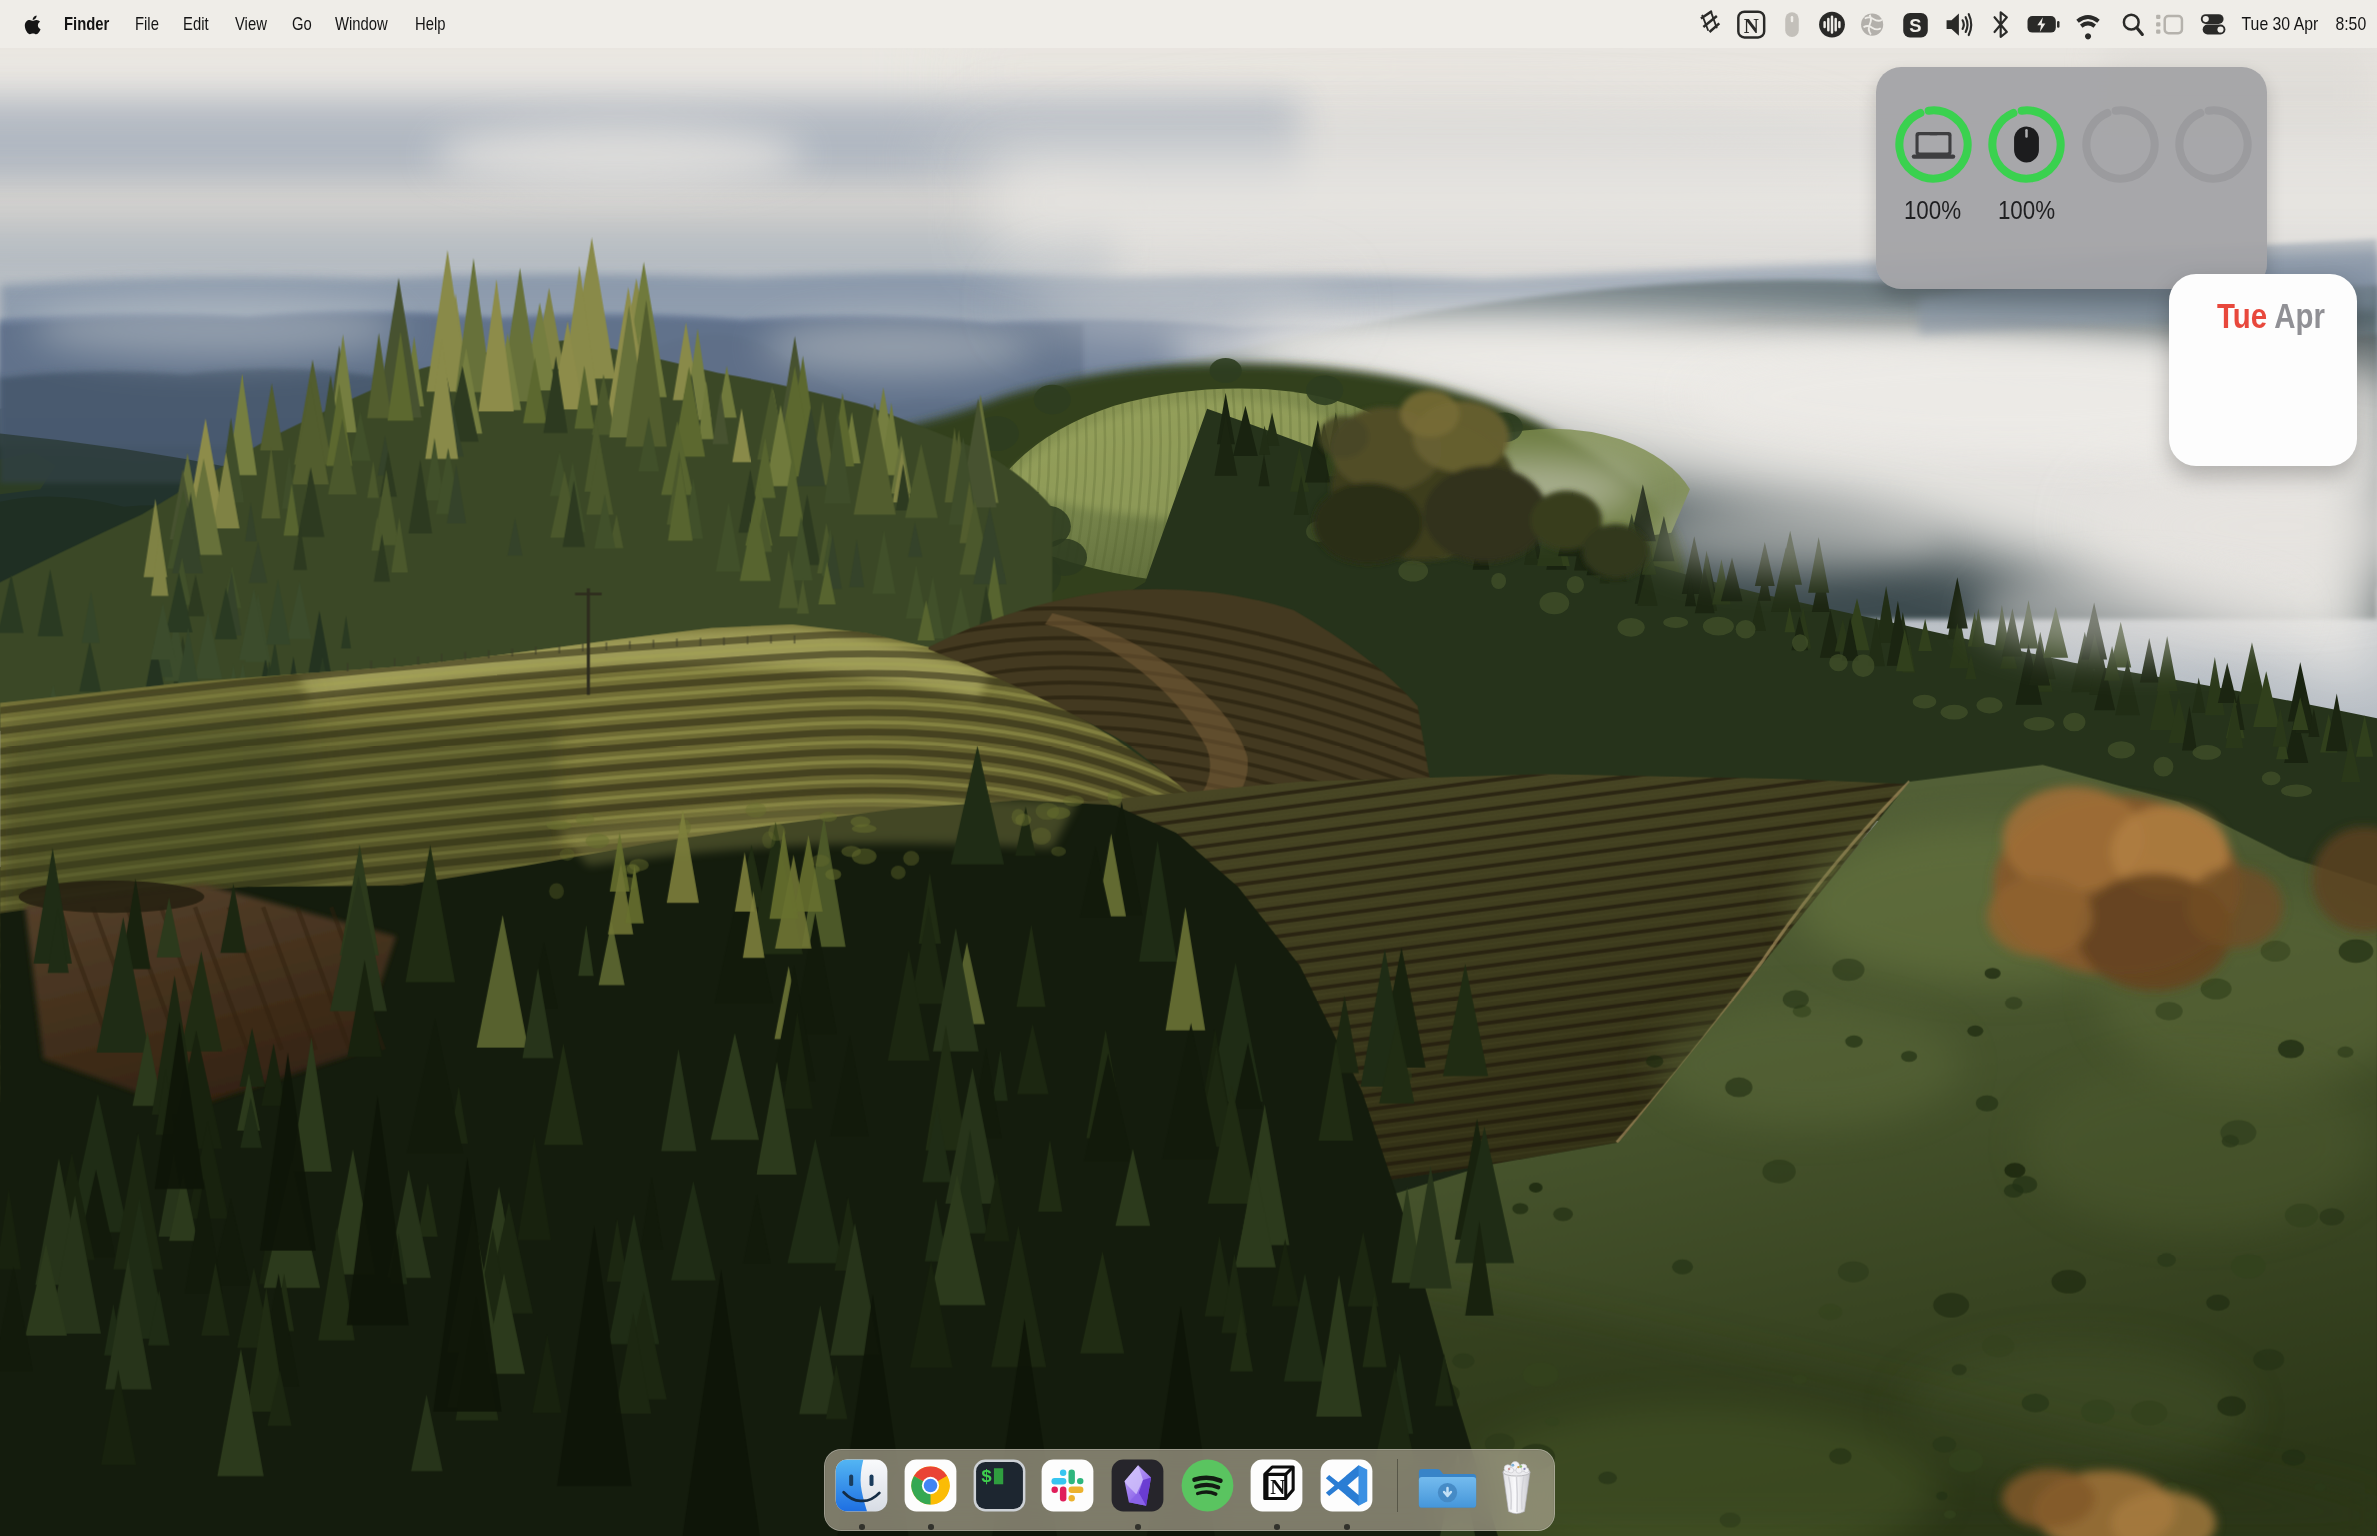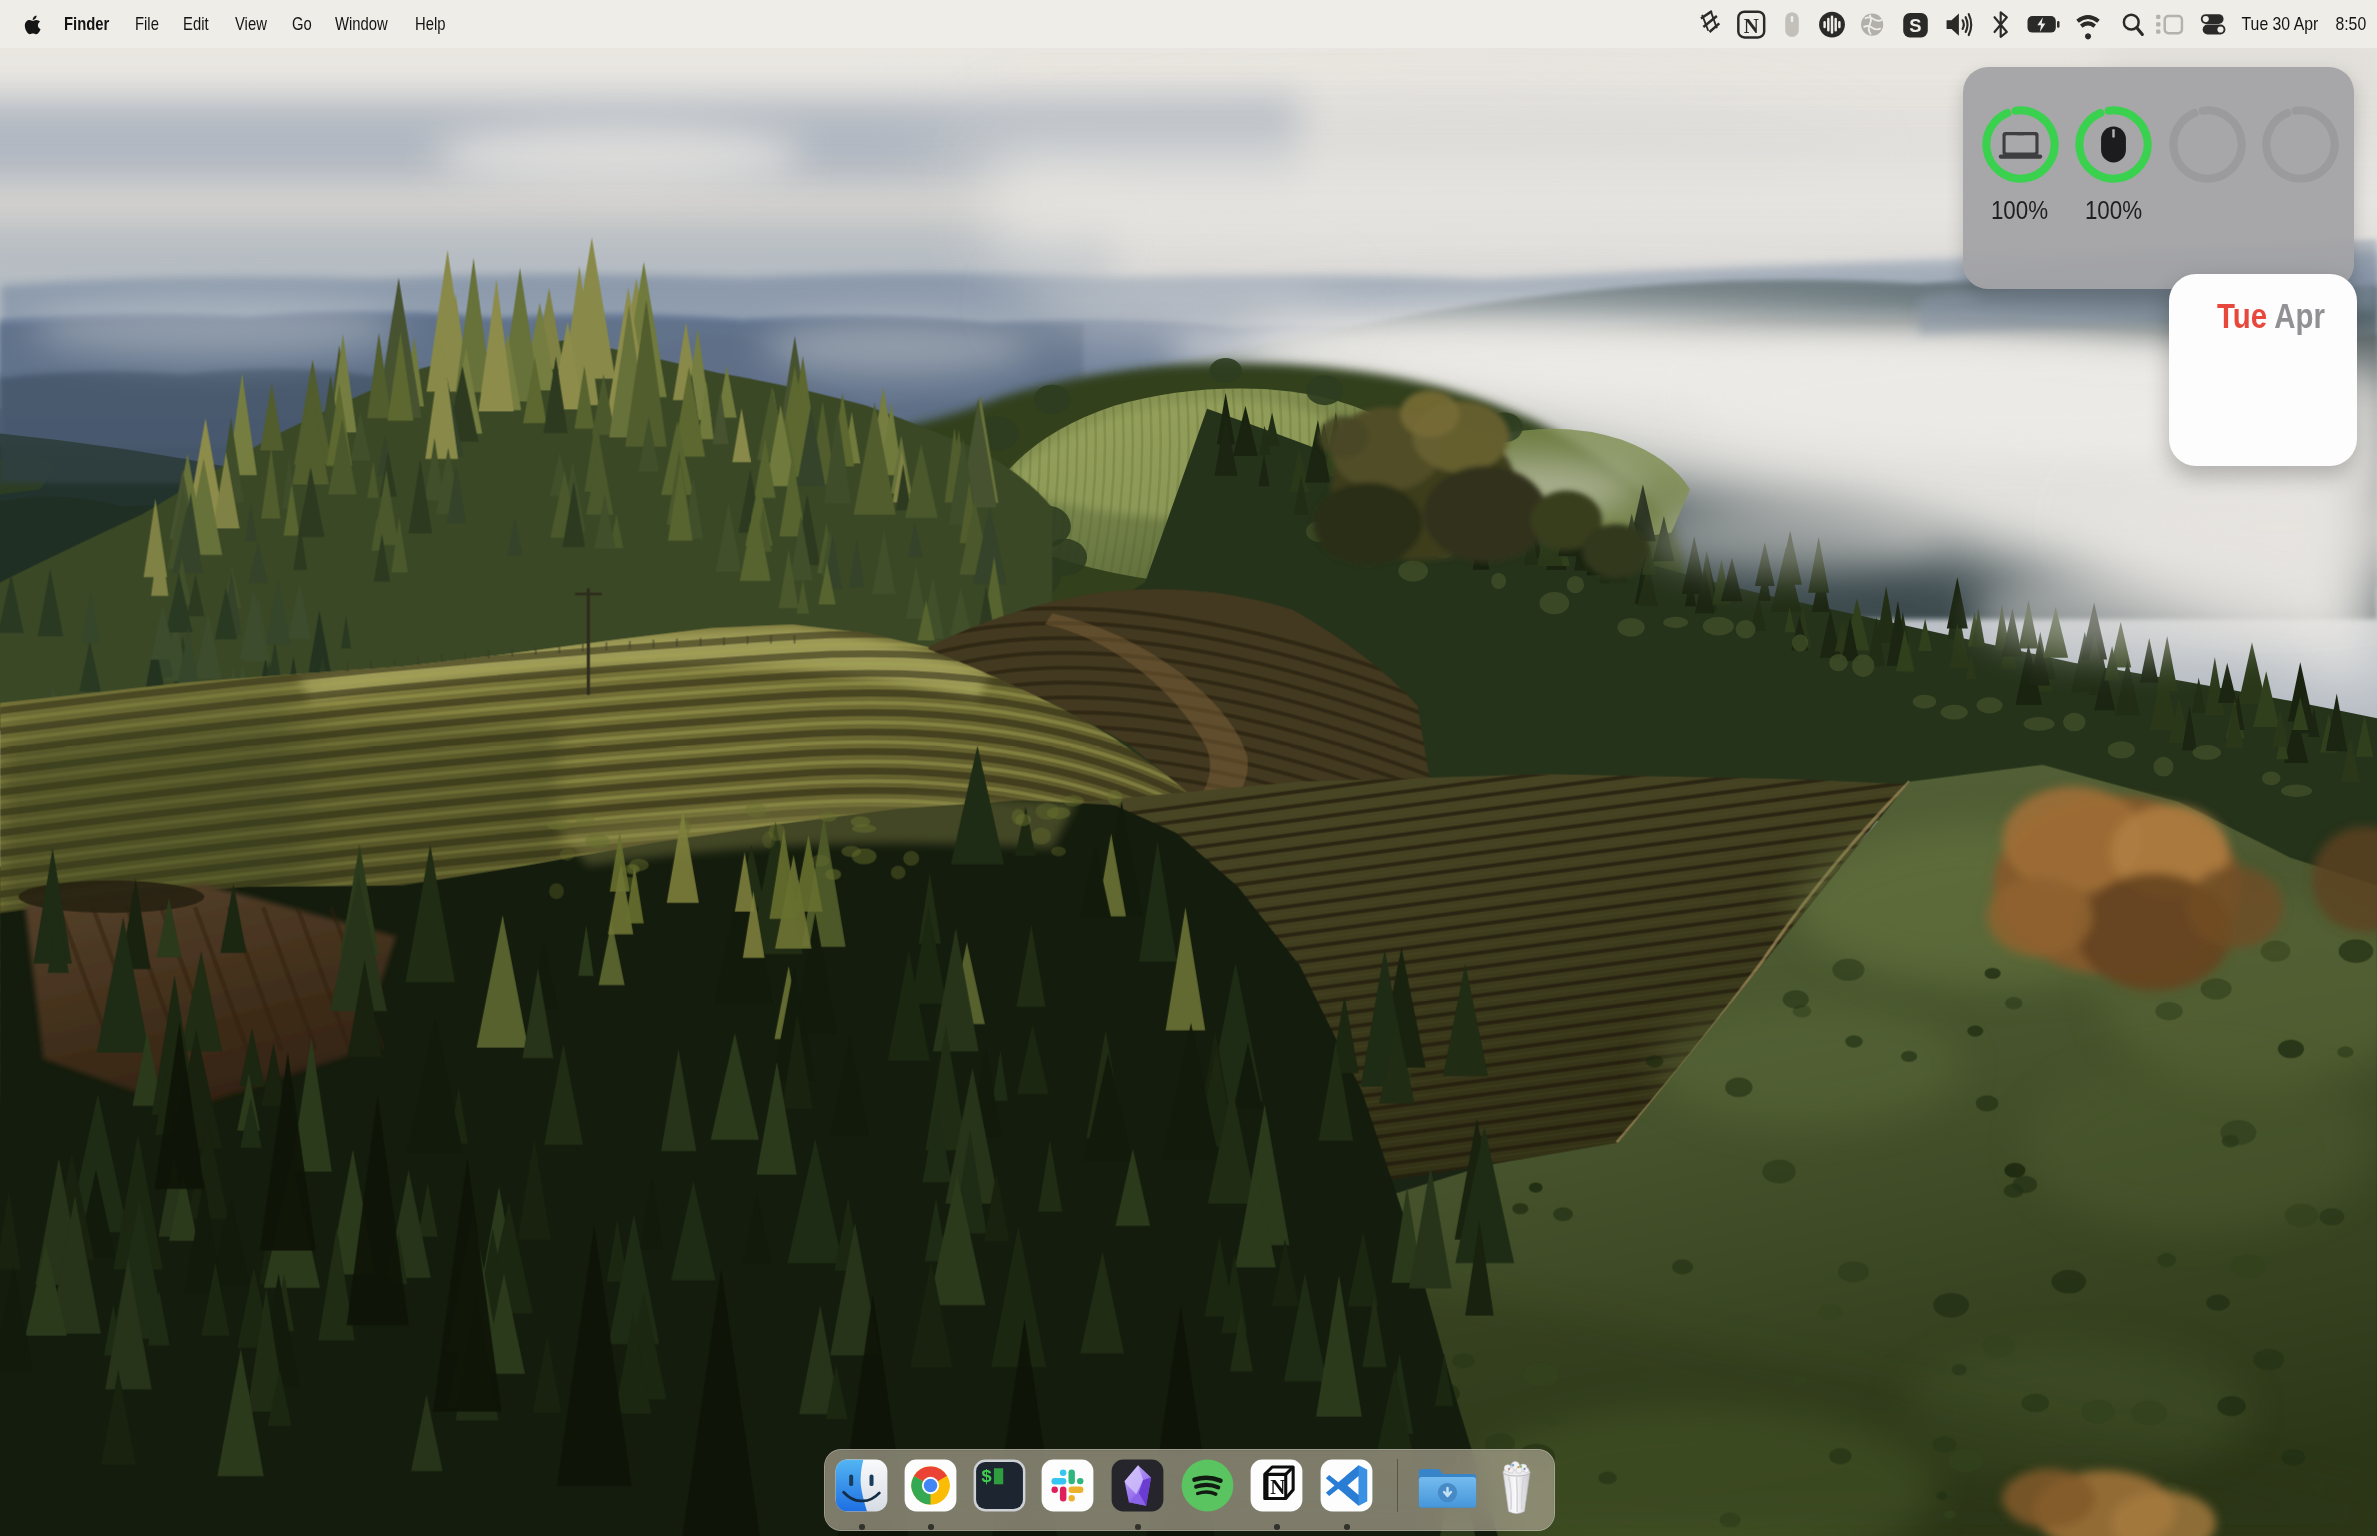--- a/index.html
+++ b/index.html
@@ -2,21 +2,21 @@
 <html style="font-size:10px"><head><meta charset="utf-8"><style>
 * { margin:0; padding:0; box-sizing:border-box; }
 html,body { width:2377px; height:1537px; overflow:hidden; background:#1a2414; font-family:"Liberation Sans",sans-serif; }
 #stage { position:relative; width:2377px; height:1537px; overflow:hidden; }
 #wall { position:absolute; left:0; top:0; }
 
 #menubar { position:absolute; left:0; top:0; width:2377px; height:48px; background:#efede8; }
 .mtxt { position:absolute; top:0; height:48px; line-height:48px; font-size:19px; color:#141414; white-space:nowrap; transform:scaleX(0.78); transform-origin:0 50%; }
 .mright { transform:scaleX(0.85); transform-origin:100% 50%; }
 .micon { position:absolute; top:0; height:48px; display:flex; align-items:center; }
-#batw { position:absolute; left:1963px; top:67px; width:391px; height:222px; border-radius:25px; background:rgba(163,163,166,0.95); box-shadow:0 8.7px 18.6px rgba(0,0,0,0.18); }
+#batw { position:absolute; left:1876px; top:67px; width:391px; height:222px; border-radius:25px; background:rgba(163,163,166,0.95); box-shadow:0 8.7px 18.6px rgba(0,0,0,0.18); }
 .ring { position:absolute; top:106px; }
 .pct { position:absolute; top:128px; width:99px; text-align:center; font-size:26px; color:#1f1f21; transform:scaleX(0.86); }
 #calw { position:absolute; left:2169px; top:274px; width:188px; height:192px; border-radius:27px; background:#fdfdfd; box-shadow:0 10px 22px rgba(0,0,0,0.25); text-align:center;padding-left:16px; }
 #calw .l1 { margin-top:22px; font-size:35px; font-weight:bold; letter-spacing:0px; transform:scaleX(0.84); }
 #calw .l1 .tu { color:#e8483c; }
 #calw .l1 .ap { color:#909095; }
 #calw .l2 { margin-top:-20px; font-size:137px; font-weight:bold; color:#2c2c2e; letter-spacing:-6.2px; }
 #dock { position:absolute; left:824px; top:1449px; width:731px; height:82px; border-radius:17.3px; background:rgba(177,170,150,0.68); border:0.6px solid rgba(255,255,255,0.25); -webkit-backdrop-filter:blur(16px); backdrop-filter:blur(16px); box-shadow:inset 0 0 0 0.6px rgba(0,0,0,0.08); }
 .dicon { position:absolute; top:1459px; width:53px; height:53px; }
 .ddot { position:absolute; top:1524px; width:5.6px; height:5.6px; border-radius:50%; background:#32322c; }

